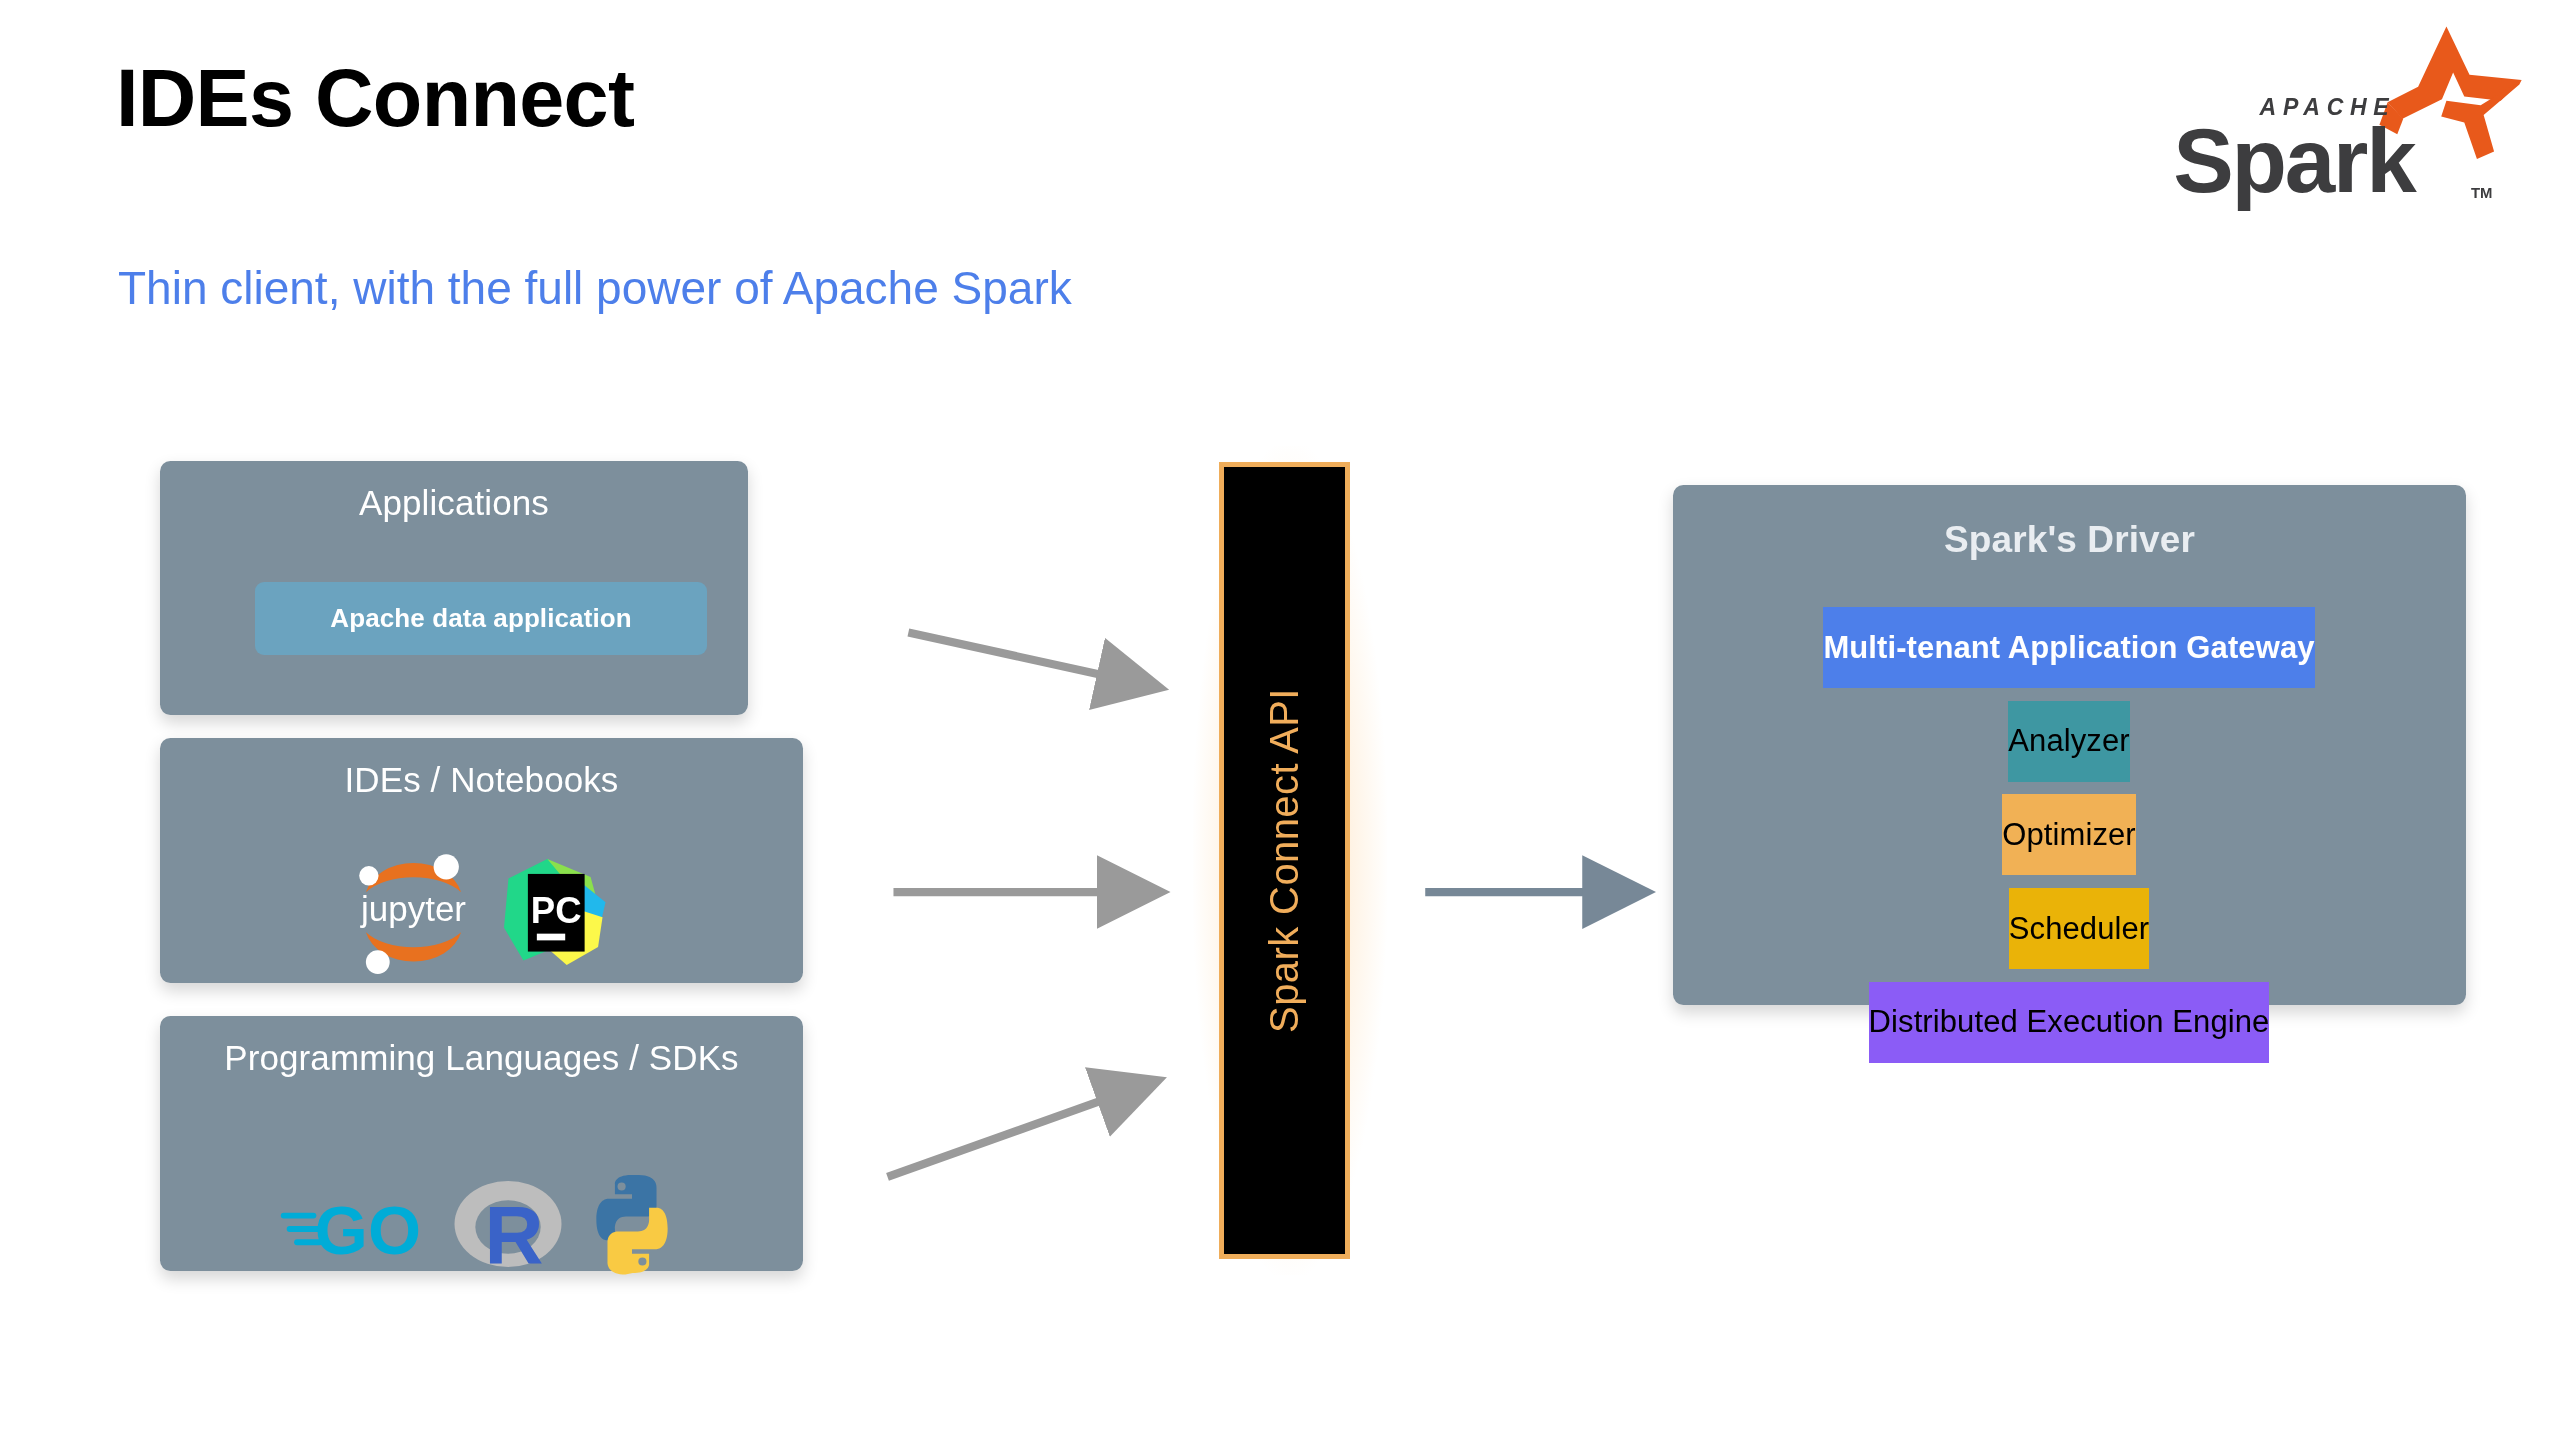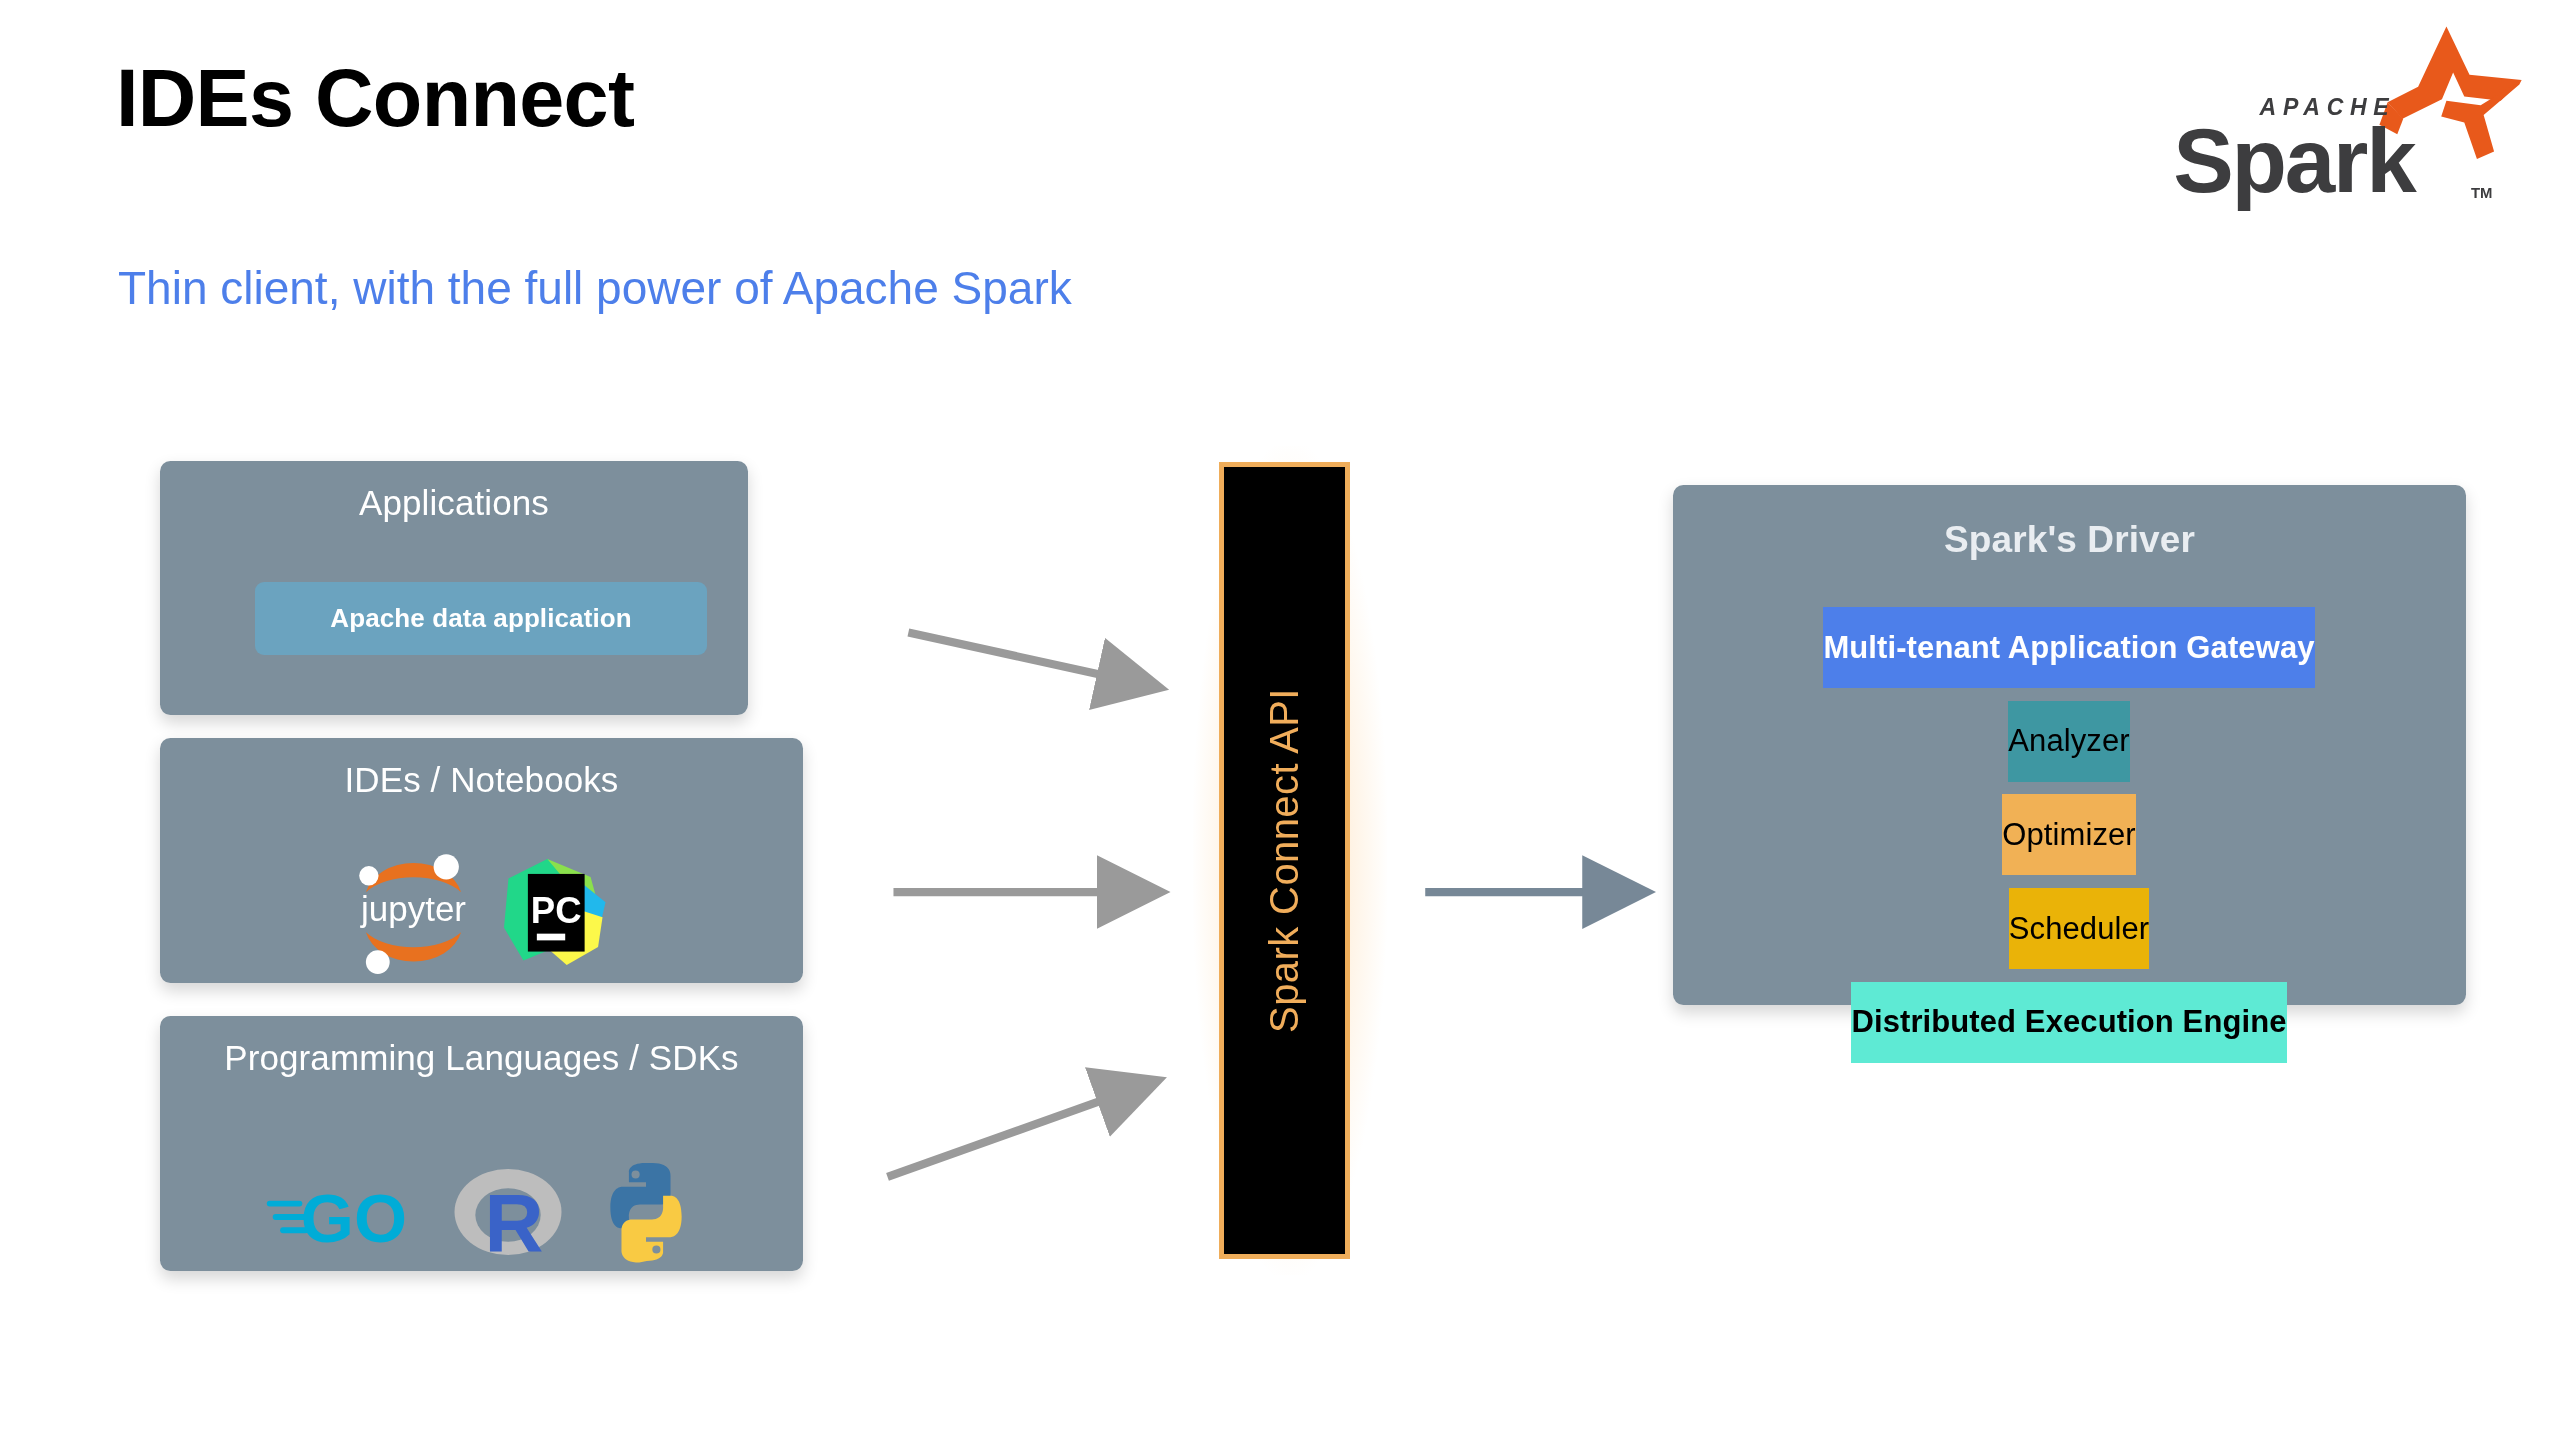--- a/index.html
+++ b/index.html
@@ -50,21 +50,21 @@
     background:#6ba3bf;border-radius:9px;
     display:flex;align-items:center;justify-content:center;
     color:#ffffff;font-size:26px;font-weight:700;letter-spacing:0.1px;
   }
 
   .logo-row{
     position:absolute;left:0;width:100%;
     display:flex;align-items:center;justify-content:center;
   }
   #ide-logo-row{top:110px;height:127px;gap:25px;}
-  #lang-logo-row{top:140px;height:112px;gap:25px;text-decoration:underline;}
+  #lang-logo-row{top:152px;height:112px;gap:11px;text-decoration:underline;}
 
   
   #api-glow{
     position:absolute;left:1193px;top:446px;width:194px;height:829px;
     background:radial-gradient(ellipse at center, rgba(255,178,74,.42) 0%, rgba(255,190,110,.20) 42%, rgba(255,255,255,0) 72%);
     pointer-events:none;
   }
   #api-bar{
     position:absolute;left:1219px;top:462px;width:131px;height:797px;
     background:#000000;border:5.2px solid #efad5a;
@@ -216,20 +216,20 @@
         </div>
         <div class="driver-row" style="background: rgb(62, 151, 162); color: rgb(0, 0, 0); font-weight: 400;">
           <span>Analyzer</span>
         </div>
         <div class="driver-row" style="background: rgb(241, 177, 85); color: rgb(0, 0, 0); font-weight: 400;">
           <span>Optimizer</span>
         </div>
         <div class="driver-row" style="background: #eab308; color: rgb(0, 0, 0); font-weight: 400; margin-left: 20px;">
           <span>Scheduler</span>
         </div>
-        <div class="driver-row" style="background: #5eead4; color: rgb(0, 0, 0); font-weight: 700;">
+        <div class="driver-row" style="background: #8b5cf6; color: rgb(0, 0, 0); font-weight: 400;">
           <span>Distributed Execution Engine</span>
         </div>
       </div>
   </div>
 
 </div>
 
 
 </body></html>

